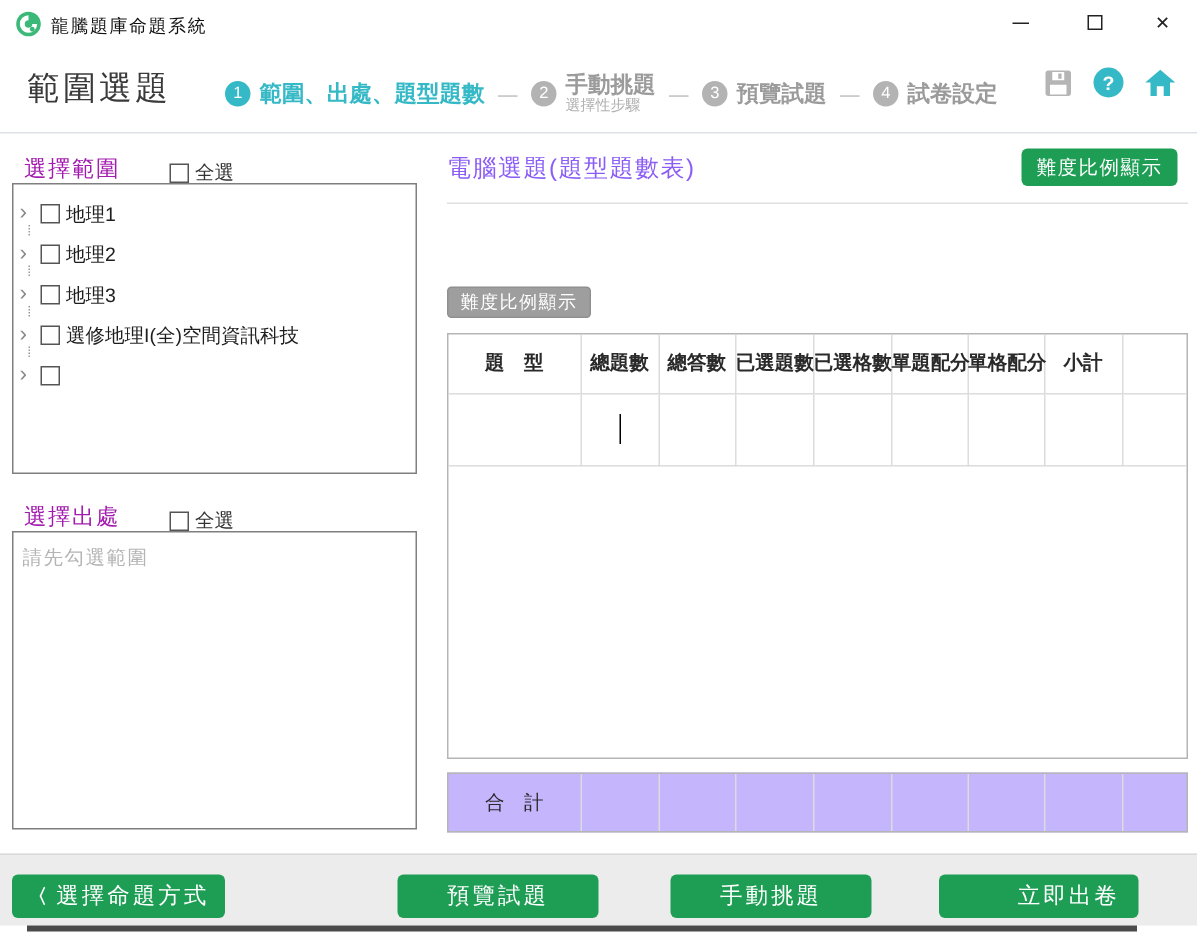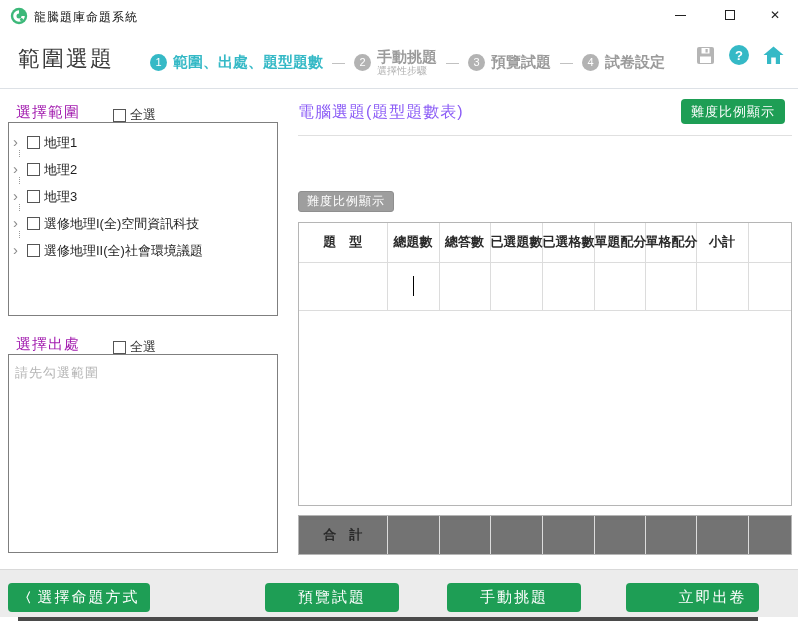--- a/index.html
+++ b/index.html
@@ -53,21 +53,21 @@
   .rtitle { position:absolute; left:298px; top:102px; font-size:16px; color:#8b5cf6; letter-spacing:1px; }
   .gbtn-sm { position:absolute; top:99px; height:25px; background:#1e9e55; color:#fff; border:none; border-radius:4px;
              font-size:13px; padding:0 10px; cursor:pointer; font-family:inherit; letter-spacing:1px; }
   #btn-chapter { left:590px; }
   #btn-difficulty { left:681px;text-align:center; }
   .r-divider { position:absolute; left:298px; top:135px; width:494px; height:1px; background:#e0e0e0; }
   .badge-btn { position:absolute; left:298px; top:191px; height:21px; background:#9e9e9e; color:#fff; border:1px solid #8f8f8f;
                border-radius:3px; font-size:12px; padding:0 8px; cursor:pointer; font-family:inherit; letter-spacing:1px; }
 
   .tablewrap { position:absolute; left:298px; top:222px; width:494px; height:284px; border:1px solid #b5b5b5; background:#fff; }
-  .totalwrap { position:absolute; left:298px; top:515px; width:494px; height:40px; border:1px solid #b5b5b5; background:#737373;font-weight:bold; }
+  .totalwrap { position:absolute; left:298px; top:515px; width:494px; height:40px; border:1px solid #b5b5b5; background:#c4b5fd; }
   table.qtable { width:492px; table-layout:fixed; border-collapse:collapse; }
   table.qtable th, table.qtable td { border:1px solid #dcdcdc; font-size:13px; color:#2a2a2a; text-align:center;
                                      font-weight:700; white-space:nowrap; overflow:visible; padding:0; }
   table.qtable thead tr { height:39px; }
   table.qtable tbody tr.datarow { height:48px; }
   table.qtable tr > *:first-child { border-left:none; }
   table.qtable tr > *:last-child { border-right:none; }
   table.qtable thead tr > * { border-top:none; }
   .caret { display:inline-block; width:1px; height:20px; background:#000; vertical-align:middle; animation: blink 1.1s step-end infinite; }
   @keyframes blink { 50% { opacity:0; } }
@@ -183,21 +183,20 @@
       <span class="tlabel">地理3</span>
     </div>
     <div class="tree-item">
       <span class="tchev">›</span>
       <span class="cb"></span>
       <span class="tlabel">選修地理I(全)空間資訊科技</span>
     </div>
     <div class="tree-item">
       <span class="tchev">›</span>
       <span class="cb"></span>
-      <span class="tlabel">選修地理II(全)社會環境議題</span>
     </div>
   </div>
 
   <span class="sec-title" style="left:16px; top:335px;">選擇出處</span>
   <div class="selall" style="left:113px; top:338px;">
     <span class="cb"></span>
     <span>全選</span>
   </div>
   <div class="listbox" id="source-box">
     <span class="placeholder">請先勾選範圍</span>

